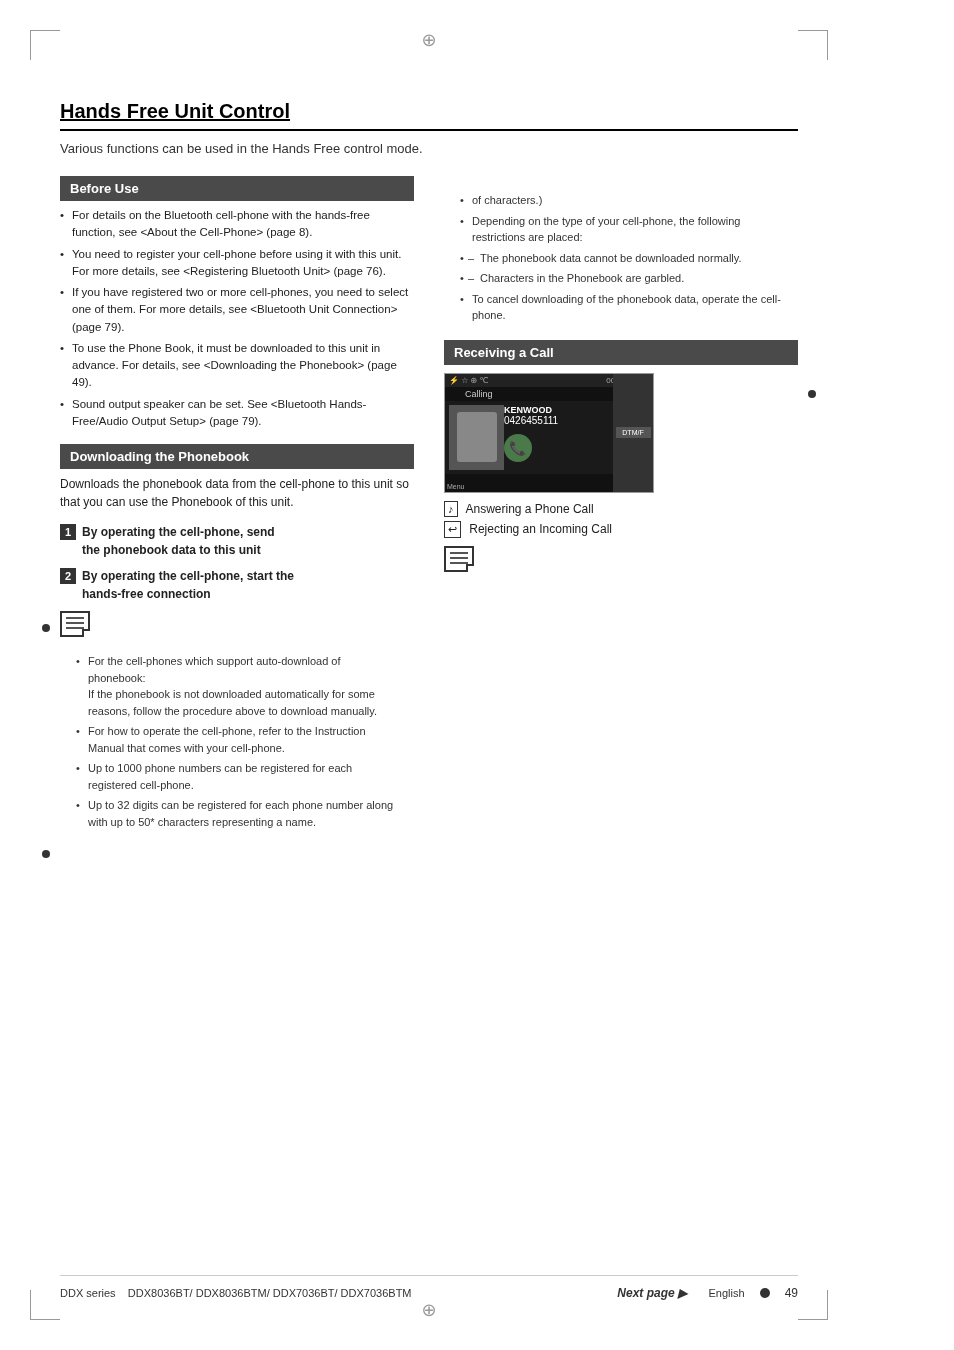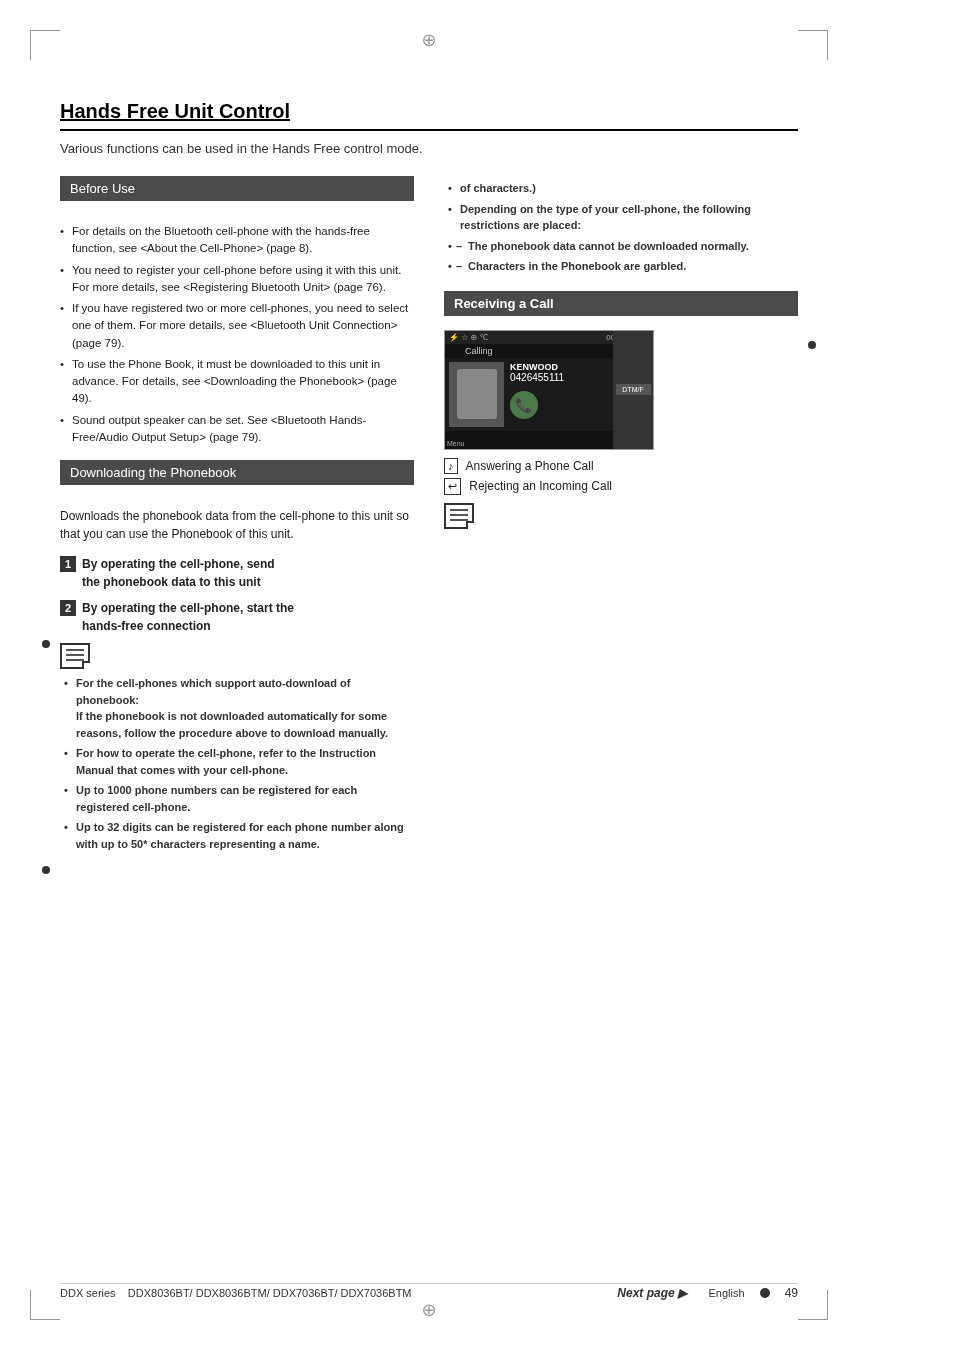--- a/index.html
+++ b/index.html
@@ -96,24 +96,24 @@
     }
 
     .col-right {
       flex: 1;
     }
 
     
     .section-box {
       background: #4a4a4a;
       color: #fff;
-      font-weight: normal;
+      font-weight: bold;
       font-size: 13px;
       padding: 5px 10px;
-      margin-bottom: 22px;
+      margin-bottom: 6px;
     }
 
     .bullet-list {
       list-style: none;
       padding: 0;
       margin-bottom: 14px;
     }
 
     .bullet-list li {
       font-size: 11.5px;
@@ -169,22 +169,21 @@
     }
 
     .note-section {
       margin-top: 8px;
       margin-bottom: 8px;
     }
 
     .small-bullet-list {
       list-style: none;
       padding: 0;
-      margin: 4px;
-      font-weight: bold;
+      margin: 16px;
     }
 
     .small-bullet-list li {
       font-size: 11px;
       color: #333;
       padding-left: 12px;
       position: relative;
       margin-bottom: 4px;
       line-height: 1.5;
     }
@@ -195,21 +194,21 @@
       left: 0;
     }
 
     
     .receiving-box {
       background: #4a4a4a;
       color: #fff;
       font-weight: bold;
       font-size: 13px;
       padding: 5px 10px;
-      margin-bottom: 14px;
+      margin-bottom: 8px;
     }
 
     
     .phone-screen {
       border: 1px solid #999;
       background: #111;
       width: 210px;
       height: 120px;
       margin-bottom: 8px;
       position: relative;
@@ -229,21 +228,21 @@
     .phone-screen-calling {
       color: #ccc;
       font-size: 9px;
       padding: 2px 20px;
     }
 
     .phone-screen-body {
       background: #1a1a1a;
       display: flex;
       padding: 4px;
-      gap: 6px;
+      gap: 0;
     }
 
     .phone-avatar {
       width: 55px;
       height: 65px;
       background: #555;
       display: flex;
       align-items: center;
       justify-content: center;
     }
@@ -331,21 +330,21 @@
     
     .page-footer {
       position: absolute;
       bottom: 50px;
       left: 60px;
       right: 60px;
       display: flex;
       justify-content: space-between;
       align-items: center;
       border-top: 1px solid #ccc;
-      padding-top: 2px;
+      padding-top: 10px;
     }
 
     .footer-left {
       font-size: 11px;
       color: #333;
     }
 
     .footer-right {
       font-size: 11px;
       color: #333;
@@ -520,20 +519,21 @@
           <li>of characters.)</li>
           <li>Depending on the type of your cell-phone, the following restrictions are placed:</li>
           <li class="dash-item" style="list-style:none;padding-left:20px;position:relative;">
             <span style="position:absolute;left:8px;">–</span>
             The phonebook data cannot be downloaded normally.
           </li>
           <li class="dash-item" style="list-style:none;padding-left:20px;position:relative;">
             <span style="position:absolute;left:8px;">–</span>
             Characters in the Phonebook are garbled.
           </li>
+          <li>To cancel downloading of the phonebook data, operate the cell-phone.</li>
         </ul>
 
         <div style="position:relative;">
 
           <div class="receiving-box">Receiving a Call</div>
 
           <div class="phone-screen">
 
             <div class="phone-screen-header">
               <span>⚡ ☆ ⊕ ℃</span>

